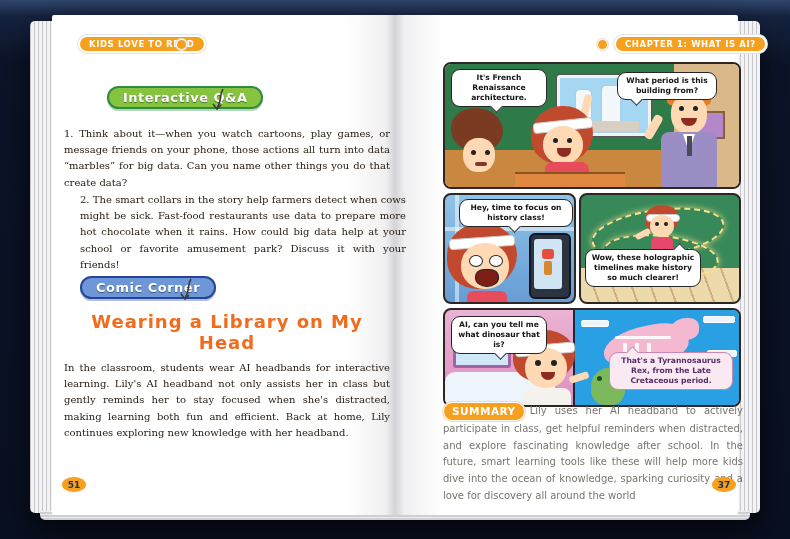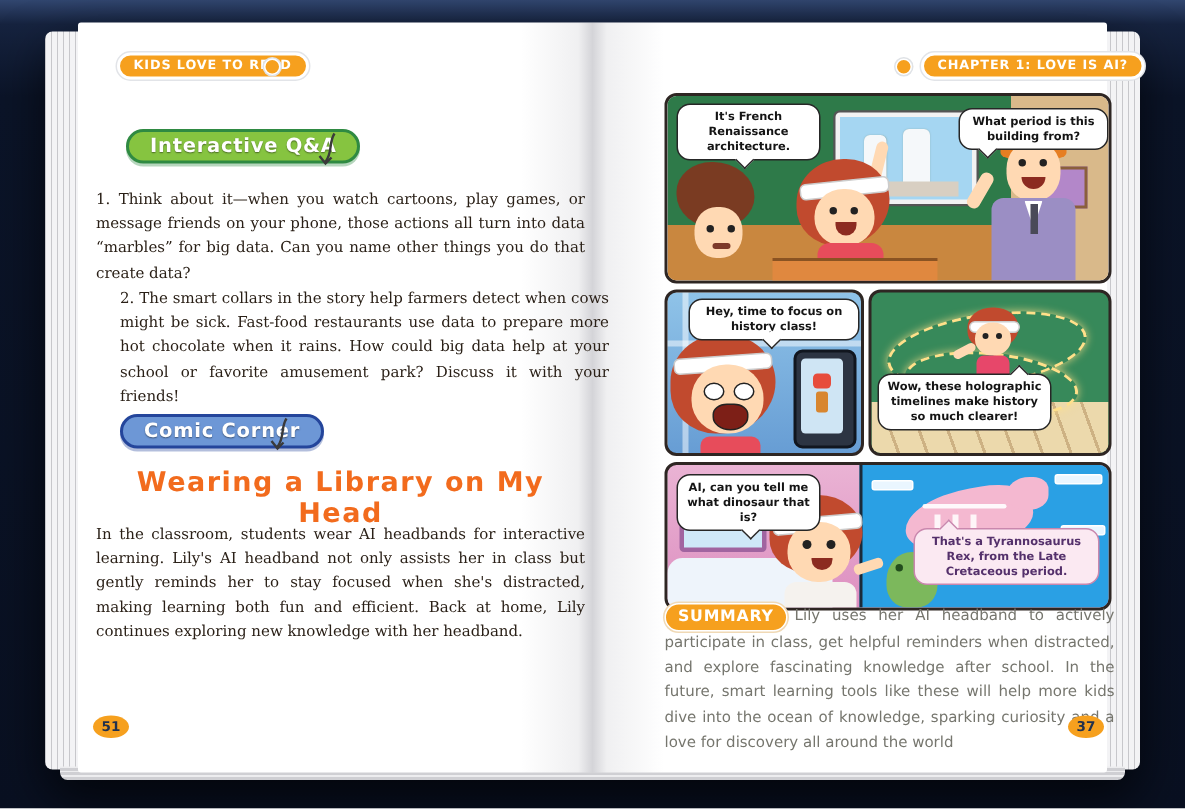--- a/index.html
+++ b/index.html
@@ -21,21 +21,21 @@
   
   .pill{position:absolute;display:flex;align-items:center;justify-content:center;
     color:#fff;font-weight:bold;white-space:nowrap;}
   .stitch::after{content:"";position:absolute;left:-3px;top:4px;right:-1px;bottom:-4px;
     border:1px dashed #9aa0a8;border-radius:10px;z-index:-1;}
   .orange-pill{background:#f6a01e;border:2px solid #fff;border-radius:10px;
     font-size:8.5px;letter-spacing:.6px;padding:2px 9px;box-shadow:0 0 0 1px #e2e4e8;}
   .dot{position:absolute;width:9px;height:9px;border-radius:50%;background:#f6a01e;border:1px solid #fff;box-shadow:0 0 0 1px #dfe2e6;}
   .section-pill{border-radius:14px;font-size:13px;padding:2px 14px;letter-spacing:.5px;
     text-shadow:0 1px 1px rgba(0,0,0,.45);}
-  .green{background:#86c440;border:2px solid #2f8a42;box-shadow:0 2px 0 rgba(47,138,66,.35);}
+  .green{background:#86c440;border:2px solid #2f8a42;box-shadow:0 2px 0 rgba(47,138,66,.35);margin-left:23px;}
   .blue{background:#6d97d6;border:2px solid #24459b;box-shadow:0 2px 0 rgba(36,69,155,.35);}
   .page-oval{position:absolute;width:24px;height:15px;background:#f6a01e;border-radius:50%;
     color:#22314d;font-size:9px;font-weight:bold;display:flex;align-items:center;justify-content:center;}
   
   .bodytext{position:absolute;width:326px;color:#2a2017;font-family:"DejaVu Serif",serif;
     font-size:10px;line-height:16.2px;text-align:justify;}
   .story-title{position:absolute;width:326px;text-align:center;color:#f26b1d;
     font-size:18px;font-weight:bold;letter-spacing:1px;}
   
   .panel{position:absolute;border:2.5px solid #2e2623;border-radius:8px;overflow:hidden;background:#fff;}
@@ -107,29 +107,29 @@
 
   <div class="pill section-pill blue" style="left:80px;top:276px;">
     <span>Comic Corner</span>
   </div>
   <svg class="abs" style="left:178px;top:276px;" width="18" height="28" viewBox="0 0 18 28">
     <path d="M13 3 C 9 9, 12 15, 7 22" stroke="#3a3a3a" stroke-width="1.6" fill="none"></path>
     <path d="M3 18 L7 23 L11 19" stroke="#3a3a3a" stroke-width="1.6" fill="none"></path>
   </svg>
 
   <div class="story-title" style="left:64px;top:311px;">Wearing a Library on My Head</div>
-  <div class="bodytext ind" style="left:64px;top:349px;">In the classroom, students wear AI headbands for interactive learning. Lily's AI headband not only assists her in class but gently reminds her to stay focused when she's distracted, making learning both fun and efficient. Back at home, Lily continues exploring new knowledge with her headband.</div>
+  <div class="bodytext ind" style="left:64px;top:360px;">In the classroom, students wear AI headbands for interactive learning. Lily's AI headband not only assists her in class but gently reminds her to stay focused when she's distracted, making learning both fun and efficient. Back at home, Lily continues exploring new knowledge with her headband.</div>
 
   <div class="page-oval" style="left:62px;top:477px;">
     <span>51</span>
   </div>
 
   <div class="dot" style="left:597px;top:39px;"></div>
   <div class="pill orange-pill stitch" style="left:614px;top:35px;">
-    <span>CHAPTER 1: LOVE IS AI?</span>
+    <span>CHAPTER 1: WHAT IS AI?</span>
   </div>
 
   <div class="panel" style="left:443px;top:62px;width:294px;height:123px;">
     <div class="abs board" style="left:0;top:0;width:78%;height:70%;"></div>
     <div class="abs wall-tan" style="left:78%;top:0;width:22%;height:100%;"></div>
     <div class="abs" style="left:83%;top:38%;width:11%;height:20%;background:#b387c9;border:2px solid #8a5f3c;"></div>
     <div class="abs floor" style="left:0;top:70%;width:78%;height:30%;"></div>
     <svg class="abs" style="left:60px;top:8px;" width="70" height="22" viewBox="0 0 70 22">
       <path d="M2 8 q6 -6 12 0 q6 6 12 0 q6 -6 12 0" stroke="#cfe8d8" stroke-width="1" fill="none" opacity=".8"></path>
       <path d="M8 17 q6 -5 11 0 q6 5 11 0 q6 -5 11 0" stroke="#cfe8d8" stroke-width="1" fill="none" opacity=".8"></path>
@@ -168,21 +168,21 @@
       <div class="abs" style="left:26px;top:34px;width:16px;height:8px;background:#8c2b20;border-radius:0 0 10px 10px;"></div>
       <div class="abs suit" style="left:6px;top:48px;width:56px;height:55px;"></div>
       <div class="abs" style="left:28px;top:50px;width:12px;height:18px;background:#fff;clip-path:polygon(0 0,100% 0,50% 100%);"></div>
       <div class="abs" style="left:32px;top:52px;width:5px;height:20px;background:#4a4a58;"></div>
       <div class="abs skin" style="left:-6px;top:30px;width:9px;height:26px;border-radius:4px;transform:rotate(30deg);"></div>
     </div>
     <div class="bubble" style="left:6px;top:5px;width:84px;">
       <span>It's French Renaissance architecture.</span>
       <div class="tail" style="left:40px;bottom:-5px;"></div>
     </div>
-    <div class="bubble" style="right:0;top:8px;width:88px;">
+    <div class="bubble" style="right:22px;top:8px;width:88px;">
       <span>What period is this building from?</span>
       <div class="tail" style="left:14px;bottom:-5px;"></div>
     </div>
   </div>
 
   <div class="panel p2bg" style="left:443px;top:193px;width:129px;height:107px;">
     <div class="abs" style="left:8%;top:0;width:4px;height:100%;background:rgba(255,255,255,.5);"></div>
     <div class="abs" style="left:0;top:30%;width:100%;height:4px;background:rgba(255,255,255,.5);"></div>
 
     <div class="abs" style="left:2px;top:26px;width:84px;height:80px;">

